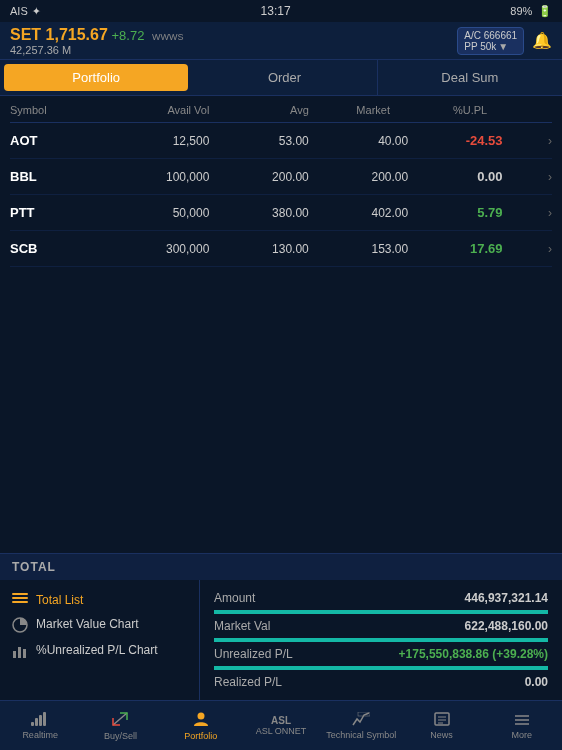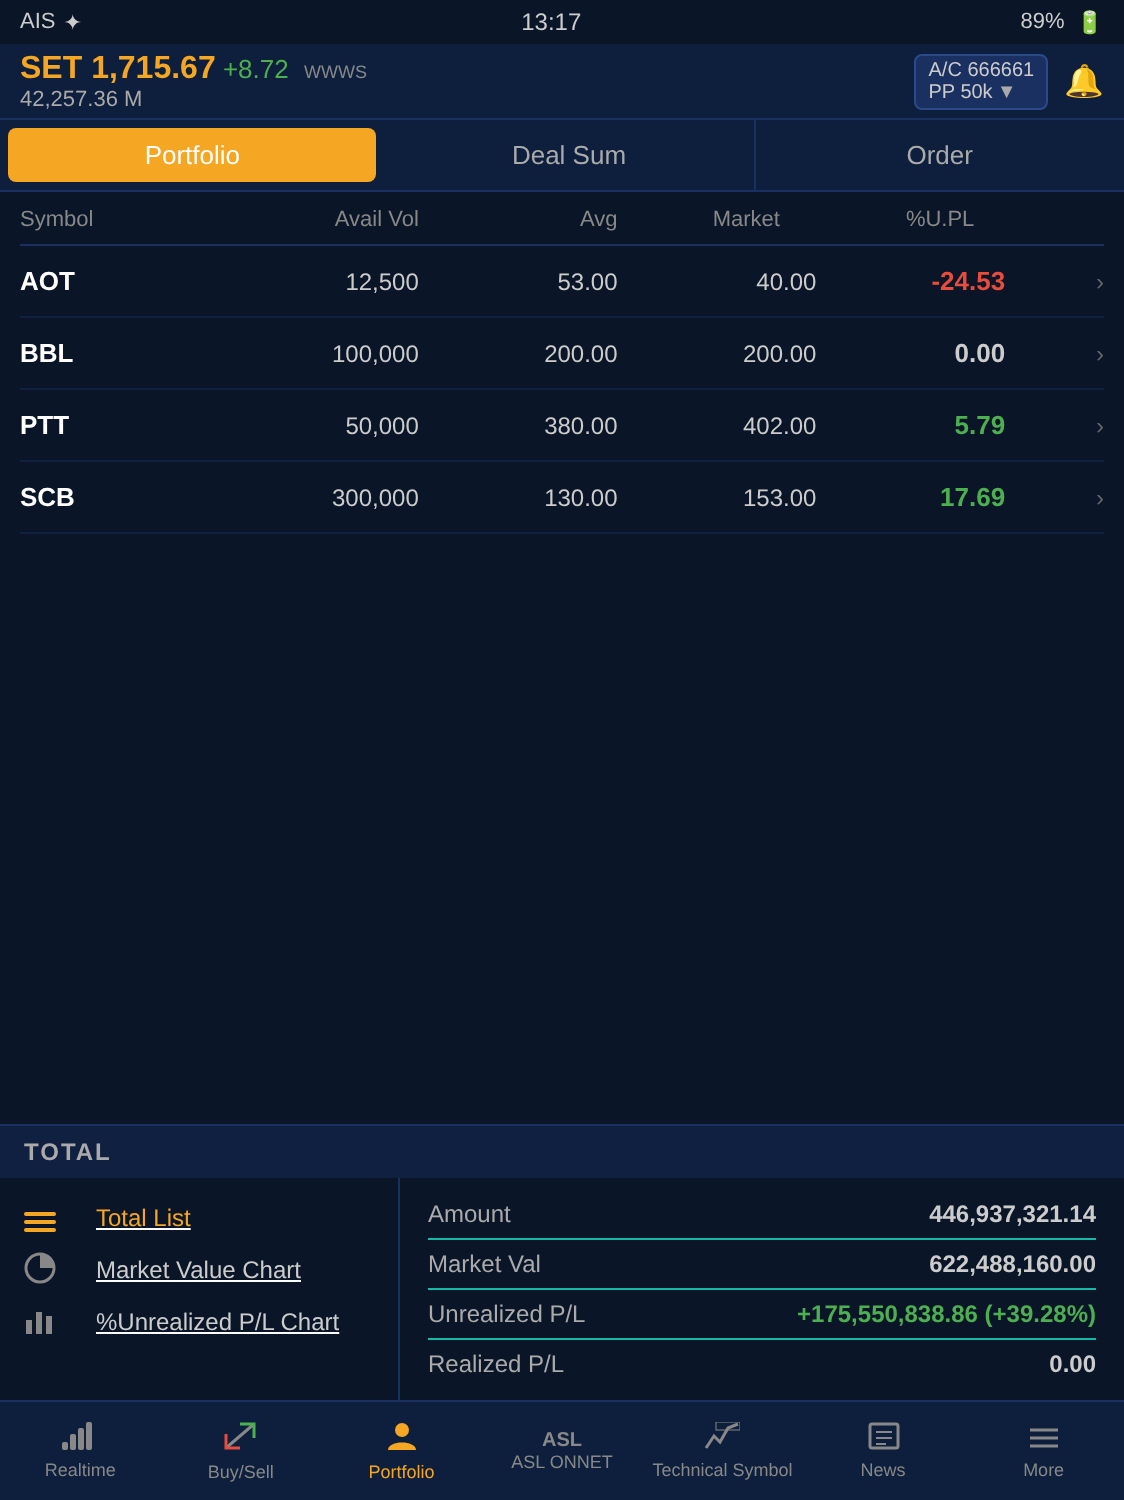--- a/index.html
+++ b/index.html
@@ -161,40 +161,39 @@
     #total-content {
       display: flex;
     }
     #total-left {
       width: 200px;
       padding: 8px 12px;
       border-right: 1px solid #1a3060;
     }
     .total-list-item {
       display: flex;
-      align-items: flex-end;
-      gap: 20px;
+      align-items: flex-start;
+      gap: 8px;
       padding: 5px 0;
       cursor: pointer;
-      text-decoration: underline;
     }
     .total-list-item .label {
       font-size: 12px;
     }
     .total-list-item .label.active { color: #f5a623; }
     .total-list-item .label.normal { color: #ccc; }
     #total-right {
       flex: 1;
       padding: 6px 14px;
     }
     .summary-row {
       display: flex;
       justify-content: space-between;
       padding: 5px 0;
-      border-bottom: 1px solid #14b8a6;
+      border-bottom: 4px solid #14b8a6;
     }
     .summary-row:last-child { border-bottom: none; }
     .summary-label { font-size: 12px; color: #aaa; }
     .summary-value { font-size: 12px; color: #ccc; font-weight: bold; }
     .summary-value.green-pos { color: #4caf50; }
     .summary-value.zero { color: #ccc; }
 
     
     #bottom-nav {
       position: absolute;
@@ -272,24 +271,24 @@
     </div>
     <span class="bell-icon">🔔</span>
   </div>
 </div>
 
 <div id="tab-bar">
   <div class="tab active">
     <span>Portfolio</span>
   </div>
   <div class="tab">
+    <span>Order</span>
+  </div>
+  <div class="tab">
     <span>Deal Sum</span>
-  </div>
-  <div class="tab">
-    <span>Order</span>
   </div>
 </div>
 
 <div id="portfolio-table">
   <div class="table-header">
     <div class="col-symbol">Symbol</div>
     <div class="col-avail">Avail Vol</div>
     <div class="col-avg">Avg</div>
     <div class="col-market">Market</div>
     <div class="col-pnl">%U.PL</div>

